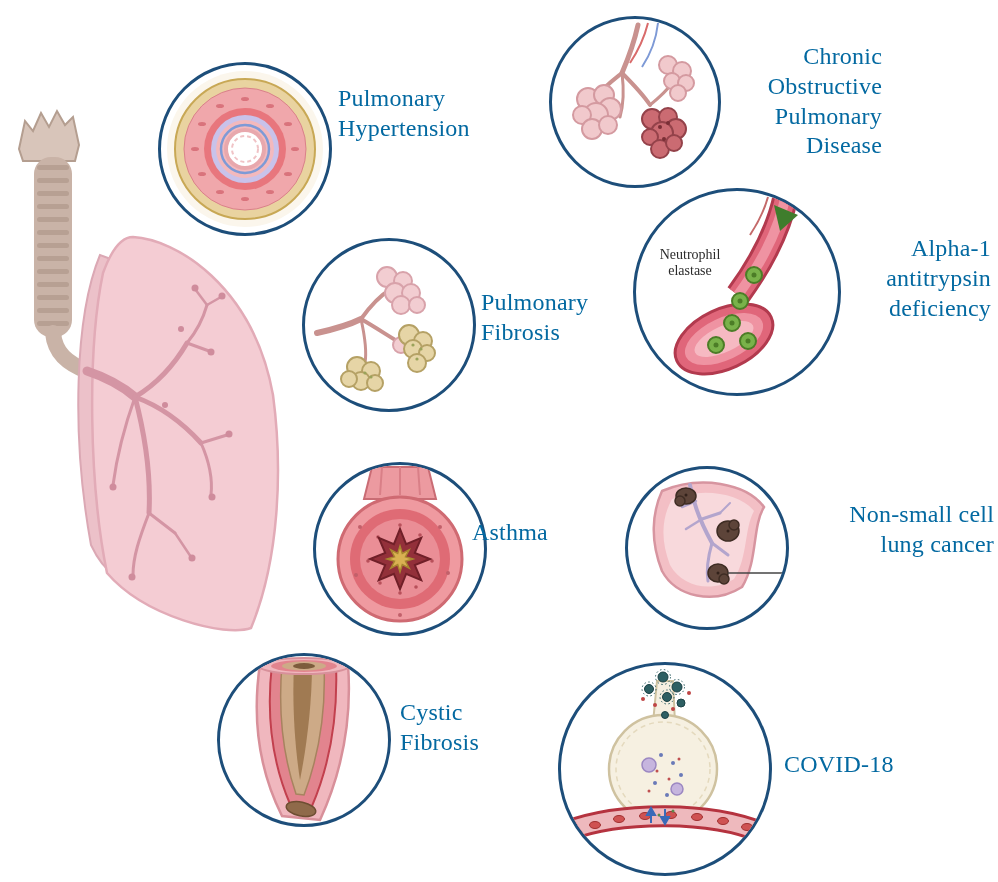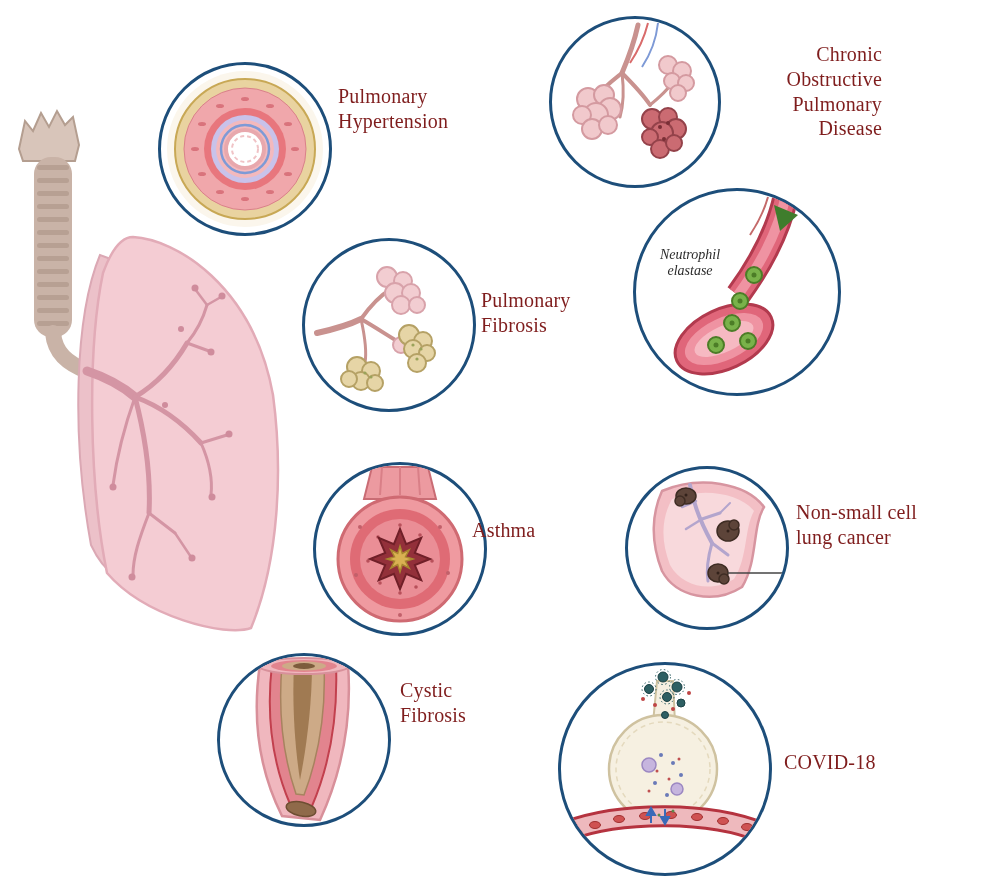--- a/index.html
+++ b/index.html
@@ -8,28 +8,28 @@
     background:#ffffff;
     font-family:"Liberation Serif","DejaVu Serif",serif;
   }
   .figure{position:absolute;inset:0}
   .circle{
     position:absolute;border:3px solid #1d4e7a;border-radius:50%;
     background:#ffffff;overflow:hidden;
   }
   .circle svg{display:block;width:100%;height:100%}
   .label{
-    position:absolute;color:#7f1d1d;font-size:20px;line-height:1.24;
+    position:absolute;color:#0369a1;font-size:24px;line-height:1.24;
     white-space:pre-line;letter-spacing:0.2px;font-family:Liberation Serif, serif;
   }
   .align-right{text-align:right}
-  .align-center{text-align:left}
+  .align-center{text-align:right}
   .inner-label{
     position:absolute;font-size:14px;line-height:1.15;color:#2b2b2b;
-    text-align:center;white-space:pre-line;font-style:italic;
+    text-align:center;white-space:pre-line;
   }
   .anatomy{position:absolute;left:5px;top:105px}
 </style>
 </head>
 <body>
 
 <div class="figure">
 
   <svg class="anatomy" width="285" height="540" viewBox="0 0 285 540">
 
@@ -225,20 +225,23 @@
           <circle cx="96" cy="132" r="2.5"></circle>
         <circle cx="80" cy="154" r="2.5"></circle>
           <circle cx="112" cy="150" r="2.5"></circle>
       </g>
       <path d="M138 14 L162 24 L144 40 Z" fill="#3f7d2c"></path>
       <path d="M132 6 C128 20, 122 32, 114 44" stroke="#c46a6a" stroke-width="2" fill="none"></path>
     </svg>
     <div class="inner-label" style="left:12px;top:56px;width:84px">Neutrophil
 elastase</div>
   </div>
+  <div class="label align-right" style="left:833px;top:234px;width:158px">Alpha-1
+antitrypsin
+deficiency</div>
 
   <div class="circle" style="left:313px;top:462px;width:168px;height:168px">
     <svg viewBox="0 0 168 168">
       <path d="M56 2 L112 2 L120 34 L48 34 Z" fill="#ec9aa0" stroke="#c96c74" stroke-width="2"></path>
       <path d="M66 2 L64 30 M84 2 L84 30 M102 2 L104 30" stroke="#d97f87" stroke-width="2" fill="none"></path>
       <circle cx="84" cy="94" r="62" fill="#ef9aa0" stroke="#cf6a72" stroke-width="3"></circle>
       <circle cx="84" cy="94" r="50" fill="#df6b75"></circle>
       <circle cx="84" cy="94" r="40" fill="#ea8e96"></circle>
       <g fill="#b8505a">
         <circle cx="62" cy="72" r="1.8"></circle>
@@ -301,21 +304,21 @@
       <path d="M52 8 C46 60, 52 106, 70 148 L92 150 C110 108, 118 60, 116 8 Z" fill="#e2848e" stroke="#c2404e" stroke-width="2"></path>
       <path d="M62 8 C58 56, 63 100, 76 138 L84 139 C98 102, 106 56, 104 8 Z" fill="#cdaa87" stroke="#a7835f" stroke-width="1.5"></path>
       <path d="M74 8 C72 50, 75 92, 80 124 C86 94, 92 50, 92 8 Z" fill="#a07a52"></path>
       <ellipse cx="84" cy="10" rx="45" ry="8" fill="#f0b7be" stroke="#d8909a" stroke-width="2"></ellipse>
       <ellipse cx="84" cy="10" rx="33" ry="6" fill="#e2848e"></ellipse>
       <ellipse cx="84" cy="10" rx="22" ry="4.5" fill="#cdaa87"></ellipse>
       <ellipse cx="84" cy="10" rx="11" ry="3" fill="#7d5c3c"></ellipse>
       <ellipse cx="81" cy="153" rx="15" ry="7" fill="#8f6a4a" stroke="#6e4e32" stroke-width="1.5" transform="rotate(12 81 153)"></ellipse>
     </svg>
   </div>
-  <div class="label" style="left:400px;top:678px">Cystic
+  <div class="label" style="left:400px;top:698px">Cystic
 Fibrosis</div>
 
   <div class="circle" style="left:558px;top:662px;width:208px;height:208px">
     <svg viewBox="0 0 208 208">
       <path d="M92 58 L96 16 L112 16 L114 58 Z" fill="#f6f0e1" stroke="#cfc2a0" stroke-width="2"></path>
       <circle cx="102" cy="104" r="54" fill="#f6f0e1" stroke="#cfc2a0" stroke-width="2.5"></circle>
       <circle cx="102" cy="104" r="47" fill="none" stroke="#e4d9bd" stroke-width="1.5" stroke-dasharray="5 4"></circle>
       <g fill="#c6b5de" stroke="#9c88c2" stroke-width="1.5">
         <circle cx="88" cy="100" r="7"></circle>
           <circle cx="116" cy="124" r="6"></circle>

